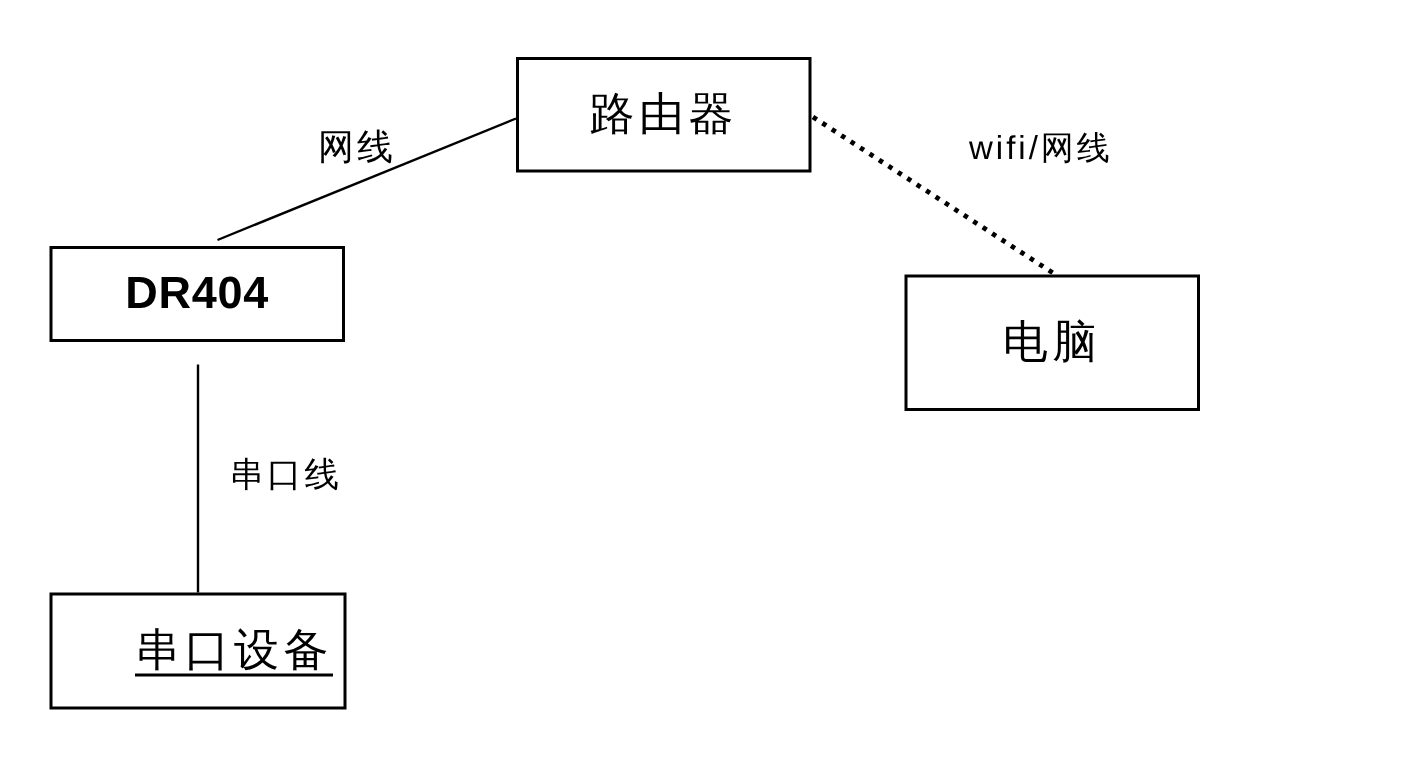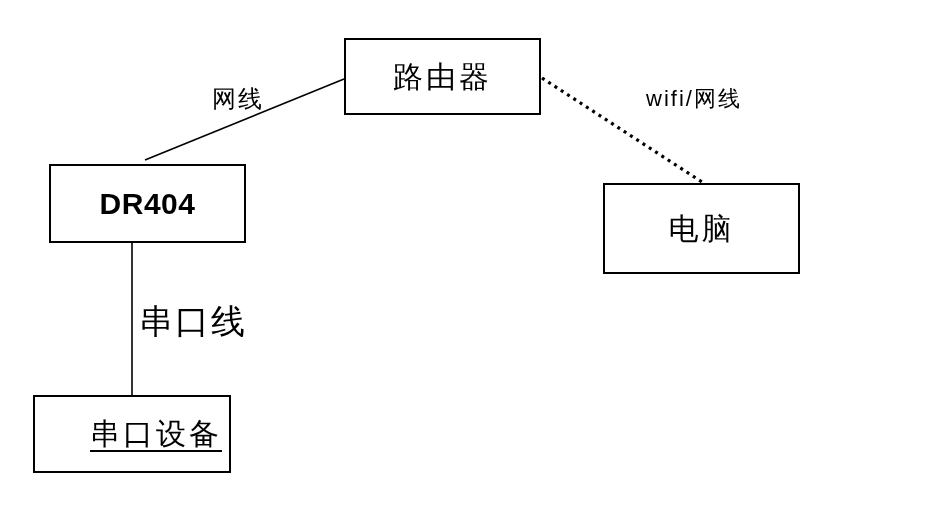--- a/index.html
+++ b/index.html
@@ -36,21 +36,21 @@
   .node {
     position: absolute;
     box-sizing: border-box;
     border: 2px solid #000000;
     background: #ffffff;
     display: flex;
     align-items: center;
     justify-content: center;
   }
   .node-router  { left: 344px; top: 38px;  width: 197px; height: 77px; }
-  .node-dr404   { left: 49px;  top: 164px; width: 197px; height: 79px; }
+  .node-dr404   { left: 33px;  top: 164px; width: 197px; height: 64px; }
   .node-computer{ left: 603px; top: 183px; width: 197px; height: 91px; }
   .node-serial  { left: 33px;  top: 395px; width: 198px; height: 78px; }
   .node-label {
     font-size: 30px;
     letter-spacing: 3px;
     white-space: nowrap;
     line-height: 1;
   }
   .node-label.bold-sans {
     font-family: "Liberation Sans", "DejaVu Sans", sans-serif;
@@ -65,21 +65,21 @@
   }
   .edge-label {
     position: absolute;
     white-space: nowrap;
     line-height: 1;
     letter-spacing: 2px;
   }
   .edge-label-network { left: 212px; top: 87px;  font-size: 24px; }
   .edge-label-wifi    { left: 646px; top: 88px;  font-size: 22px;
                         font-family: "Liberation Sans", "DejaVu Sans", sans-serif; }
-  .edge-label-serial  { left: 139px; top: 305px; font-size: 34px; }
+  .edge-label-serial  { left: 153px; top: 305px; font-size: 23px; }
 </style>
 </head>
 <body>
 
 <div class="canvas">
 
   <svg class="edges" viewBox="0 0 942 518" xmlns="http://www.w3.org/2000/svg">
     <line class="solid" x1="145" y1="160" x2="344" y2="79"></line>
     <line class="dotted" x1="542" y1="78" x2="702" y2="182"></line>
     <line class="solid" x1="132" y1="243" x2="132" y2="396"></line>

